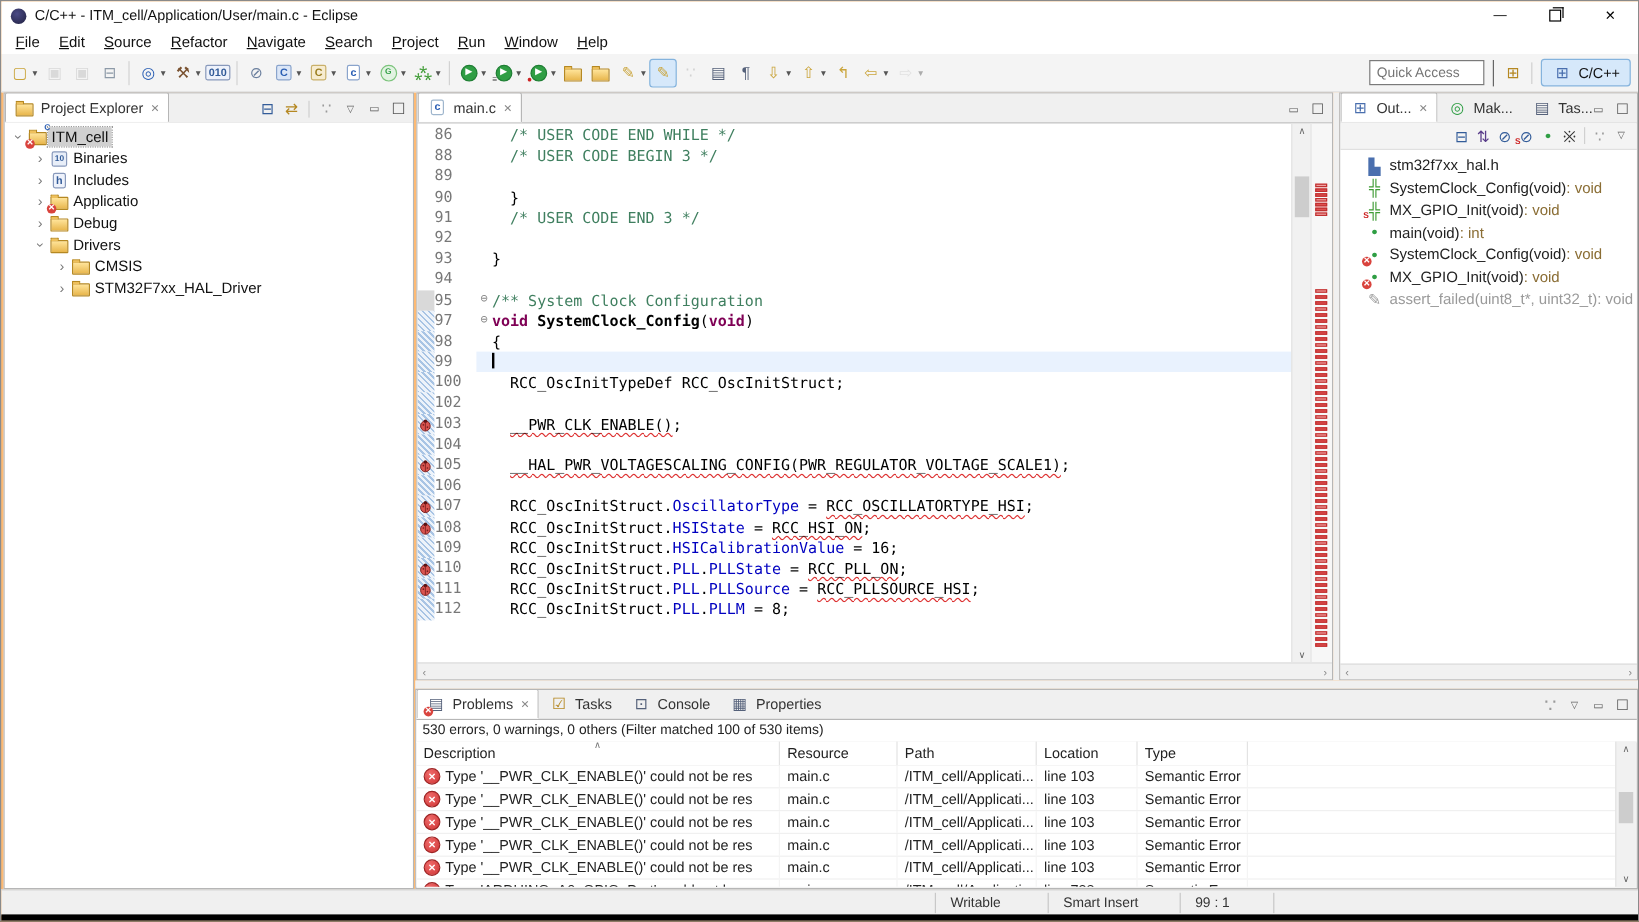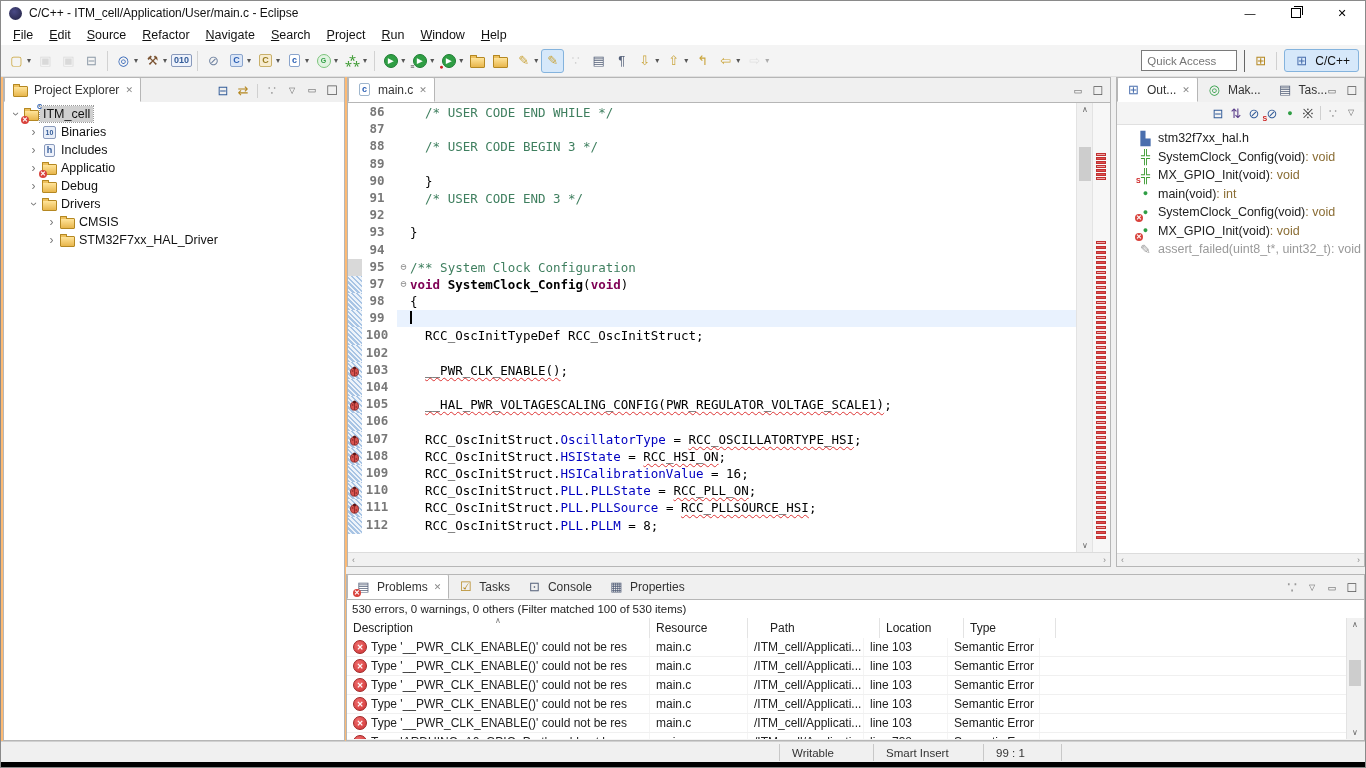--- a/index.html
+++ b/index.html
@@ -50,21 +50,21 @@
   .tree-label{padding:1px 3px;white-space:nowrap;}
   .tree-label.selected{background:#d0d0d0;outline:1px dotted #9a9a9a;}
   
   #editor{left:346px;top:76px;width:764px;height:490px;background:#f0f0f0;}
   .ed-body{position:absolute;top:25px;left:0;right:0;bottom:14px;background:#fff;overflow:hidden;}
   .code{position:absolute;left:0;top:0;right:33px;bottom:0;overflow:hidden;padding-top:1px;}
   .code-line{display:flex;height:17.2px;font-family:"DejaVu Sans Mono",monospace;font-size:12.5px;white-space:pre;}
   .cell-ruler{width:14px;flex:none;position:relative;}
   .cell-ruler.hatch{background-image:repeating-linear-gradient(45deg,#a8c4e4 0 1.5px,#edf3fa 1.5px 3.5px);}
   .cell-ruler.grayb{background:#d9d9d9;}
-  .cell-num{width:30px;flex:none;text-align:center;padding-right:5px;color:#787878;font-weight:bold;}
+  .cell-num{width:30px;flex:none;text-align:left;padding-right:5px;color:#787878;}
   .cell-fold{width:13px;flex:none;color:#888;font-size:10px;line-height:16px;text-align:center;}
   .cell-text{flex:1;line-height:17.2px;color:#000;}
   .code-line.cur .cell-fold,.code-line.cur .cell-text{background:#e9f2fe;}
   .c{color:#3f7f5f;} .k{color:#7f0055;font-weight:bold;} .b{font-weight:bold;}
   .f{color:#0000c0;} .p{color:#000;}
   .e{color:#000;text-decoration:underline wavy #dd3333 1px;text-underline-offset:2px;}
   .caret{display:inline-block;width:2px;height:13px;background:#000;vertical-align:text-top;}
   .bugico{position:absolute;left:1px;top:3px;}
   .ed-vscroll{position:absolute;right:17px;top:0;bottom:0;width:16px;background:#f1f1f1;border-left:1px solid #e3e3e3;}
   .ed-overview{position:absolute;right:0;top:0;bottom:0;width:17px;background:#f7f7f7;border-left:1px solid #e3e3e3;}
@@ -434,21 +434,20 @@
             <span class="g" style="color:#555;font-size:9px;">▭</span>
           </span>
         <span class="pi-btn">
             <span class="g" style="color:#555;font-size:12px;">☐</span>
           </span>
       </div>
     </div>
     <div class="ed-body">
       <div class="code" id="code-area">
           <div class="code-line"><span class="cell-ruler"></span><span class="cell-num">86</span><span class="cell-fold"></span><span class="cell-text"><span class="c">  /* USER CODE END WHILE */</span></span></div>
-          <div class="code-line"><span class="cell-ruler"></span><span class="cell-num">87</span><span class="cell-fold"></span><span class="cell-text"></span></div>
           <div class="code-line"><span class="cell-ruler"></span><span class="cell-num">88</span><span class="cell-fold"></span><span class="cell-text"><span class="c">  /* USER CODE BEGIN 3 */</span></span></div>
           <div class="code-line"><span class="cell-ruler"></span><span class="cell-num">89</span><span class="cell-fold"></span><span class="cell-text"></span></div>
           <div class="code-line"><span class="cell-ruler"></span><span class="cell-num">90</span><span class="cell-fold"></span><span class="cell-text"><span class="p">  }</span></span></div>
           <div class="code-line"><span class="cell-ruler"></span><span class="cell-num">91</span><span class="cell-fold"></span><span class="cell-text"><span class="c">  /* USER CODE END 3 */</span></span></div>
           <div class="code-line"><span class="cell-ruler"></span><span class="cell-num">92</span><span class="cell-fold"></span><span class="cell-text"></span></div>
           <div class="code-line"><span class="cell-ruler"></span><span class="cell-num">93</span><span class="cell-fold"></span><span class="cell-text"><span class="p">}</span></span></div>
           <div class="code-line"><span class="cell-ruler"></span><span class="cell-num">94</span><span class="cell-fold"></span><span class="cell-text"></span></div>
           <div class="code-line"><span class="cell-ruler grayb"></span><span class="cell-num">95</span><span class="cell-fold">⊖</span><span class="cell-text"><span class="c">/** System Clock Configuration</span></span></div>
           <div class="code-line"><span class="cell-ruler hatch"></span><span class="cell-num">97</span><span class="cell-fold">⊖</span><span class="cell-text"><span class="k">void</span><span class="p"> </span><span class="b">SystemClock_Config</span><span class="p">(</span><span class="k">void</span><span class="p">)</span></span></div>
           <div class="code-line"><span class="cell-ruler hatch"></span><span class="cell-num">98</span><span class="cell-fold"></span><span class="cell-text"><span class="p">{</span></span></div>
@@ -761,21 +760,21 @@
         <span class="pi-btn">
             <span class="g" style="color:#555;font-size:12px;">☐</span>
           </span>
       </div>
     </div>
     <div class="pr-summary">530 errors, 0 warnings, 0 others (Filter matched 100 of 530 items)</div>
     <div class="pr-header" id="pr-header">
       <span class="sort-ind">∧</span>
     <span class="pr-hcell" style="width: 303px; flex: 0 0 auto;">Description</span>
         <span class="pr-hcell" style="width: 98px; flex: 0 0 auto;">Resource</span>
-        <span class="pr-hcell" style="width: 116px; flex: 0 0 auto; margin-left: 16px;">Path</span>
+        <span class="pr-hcell" style="width: 116px; flex: 0 0 auto;">Path</span>
         <span class="pr-hcell" style="width: 84px; flex: 0 0 auto;">Location</span>
         <span class="pr-hcell" style="width: 92px; flex: 0 0 auto; text-align: center;">Type</span>
         <span class="pr-hcell" style="flex: 1 1 0%; border-right: none;"></span>
       </div>
     <div class="pr-rows" id="pr-rows">
         <div class="pr-row">
           <span class="pr-cell" style="width: 303px; flex: 0 0 auto;">
             <span class="perr">✕</span>
             <span>Type '__PWR_CLK_ENABLE()' could not be res</span>
           </span>

